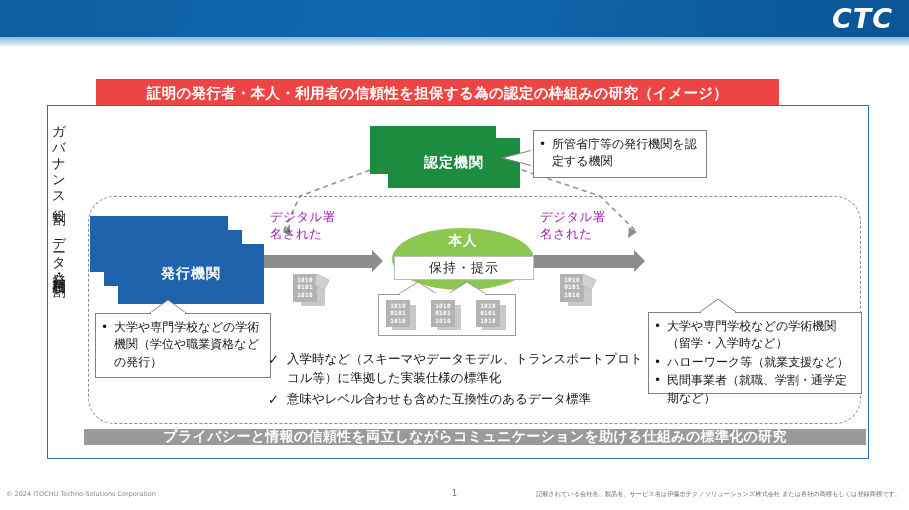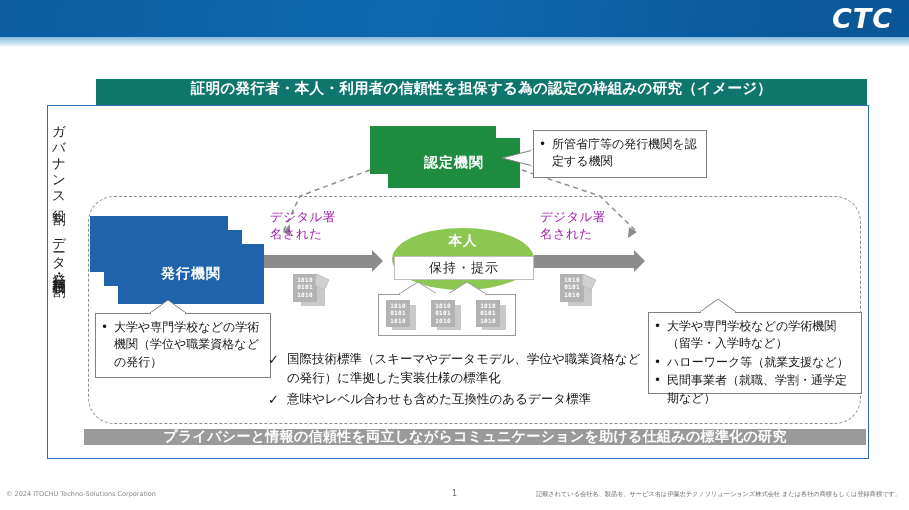--- a/index.html
+++ b/index.html
@@ -13,22 +13,22 @@
   
   .hdr{position:absolute;left:0;top:0;width:909px;height:37px;
        background:linear-gradient(100deg,#0c5ea0 0%,#0f69b0 45%,#0a5595 100%);}
   .hdr-strip{position:absolute;left:0;top:37px;width:909px;height:9px;
        background:linear-gradient(180deg,#86b9dc 0%,#bdd9ec 55%,#e7f1f8 100%);}
   .ctc{position:absolute;right:16px;top:3px;font-size:27px;font-weight:bold;
        font-style:italic;color:#ffffff;letter-spacing:1px;
        font-family:"DejaVu Sans","Liberation Sans",sans-serif;}
 
   
-  .title-bar{position:absolute;left:96px;top:79px;width:771px;height:28px;
-       background:#0f766e;display:flex;align-items:flex-start;justify-content:center;}
+  .title-bar{position:absolute;left:96px;top:79px;width:683px;height:28px;
+       background:#ef4444;display:flex;align-items:center;justify-content:center;}
   .title-bar span{color:#ffffff;font-size:14.5px;font-weight:bold;letter-spacing:.3px;}
 
   
   .frame{position:absolute;left:47px;top:105px;width:820px;height:352px;
          border:1px solid #2b6fb0;background:#ffffff;}
 
   
   .vlabel{position:absolute;writing-mode:vertical-rl;text-orientation:upright;
           font-size:13.5px;color:#1a1a1a;letter-spacing:1.5px;line-height:1;}
   .vlabel.gov{left:52px;top:115px;}
@@ -290,21 +290,21 @@
     </ul>
   </div>
   <svg class="dashsvg">
     <polygon points="700,312 718,299 736,312" fill="#ffffff" stroke="#808080" stroke-width="1"></polygon>
     <line x1="701" y1="312" x2="735" y2="312" stroke="#ffffff" stroke-width="2"></line>
   </svg>
 
   <div class="checks">
     <div class="row">
       <span class="ck">✓</span>
-      <span class="ctxt">国際技術標準（スキーマやデータモデル、学位や職業資格などの発行）に準拠した実装仕様の標準化</span>
+      <span class="ctxt">入学時など（スキーマやデータモデル、トランスポートプロトコル等）に準拠した実装仕様の標準化</span>
     </div>
     <div class="row">
       <span class="ck">✓</span>
       <span class="ctxt">意味やレベル合わせも含めた互換性のあるデータ標準</span>
     </div>
   </div>
 
   <div class="bottom-bar">
     <span>プライバシーと情報の信頼性を両立しながらコミュニケーションを助ける仕組みの標準化の研究</span>
   </div>

